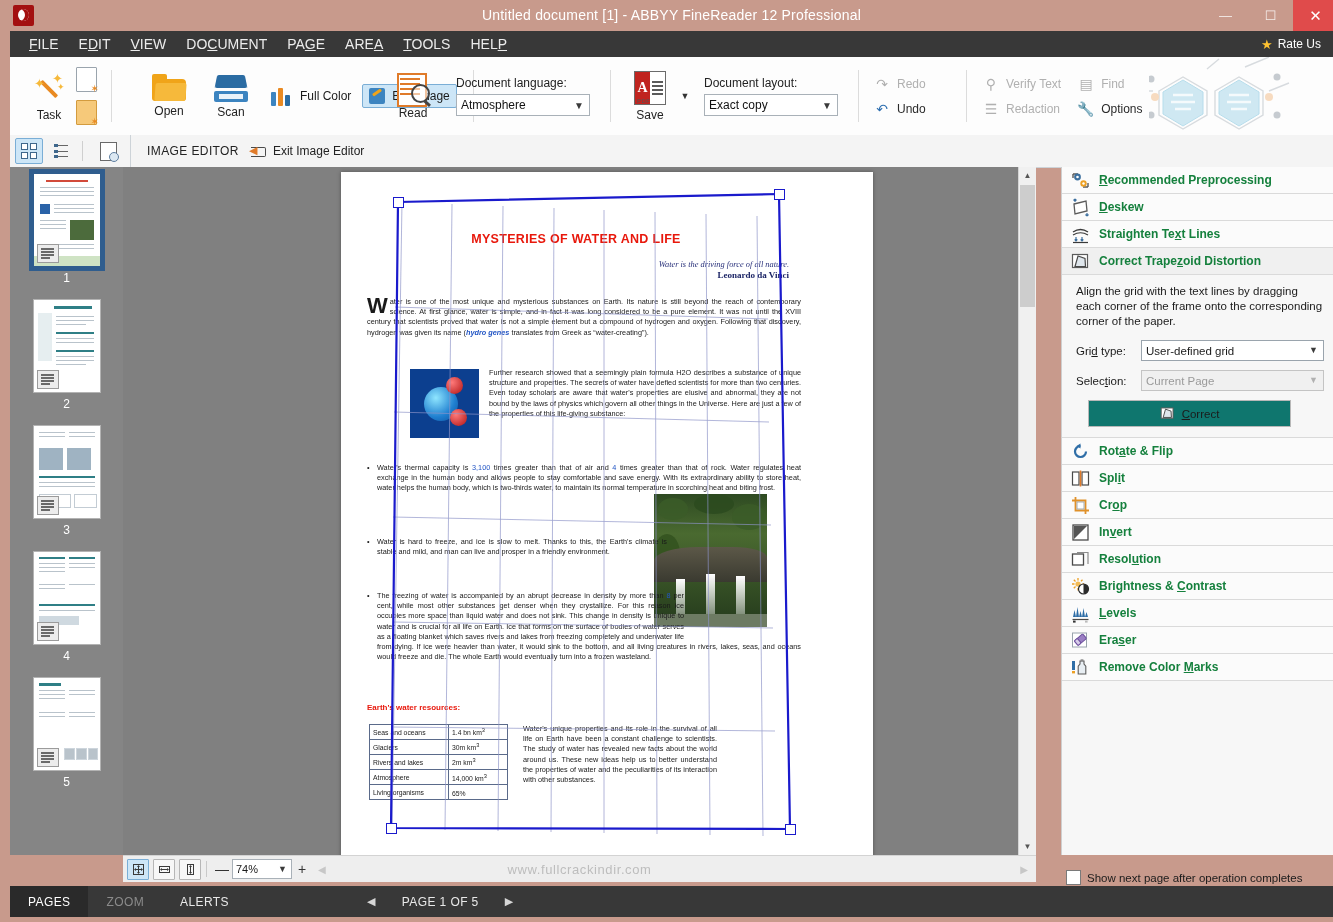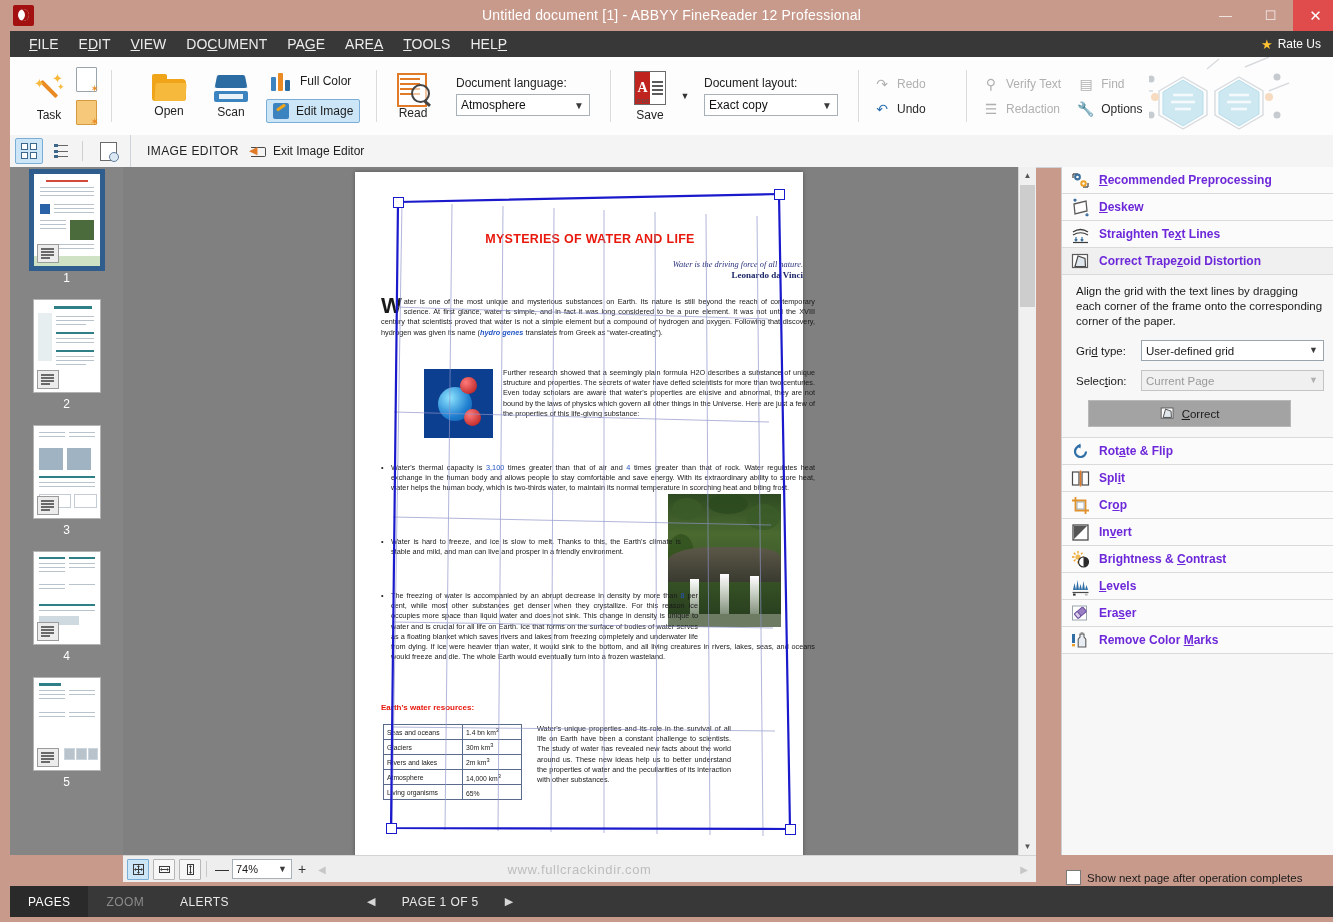--- a/index.html
+++ b/index.html
@@ -123,21 +123,21 @@
   .tpaper{background:#fff;border:1px solid #b3b3b3;position:relative;overflow:hidden;}
   .thumb.sel .tpaper{outline:4px solid #2f5d8e;outline-offset:0px;border-color:#2f5d8e;}
   .tnum{font-size:12px;color:#ffffff;margin-top:4px;margin-bottom:14px;}
   .tline{position:absolute;background:#b9c3cb;}
   .tbadge{position:absolute;left:3px;bottom:3px;width:20px;height:17px;background:#ececec;
     border:1px solid #9b9b9b;}
   .tbadge i{position:absolute;left:3px;height:1.6px;background:#6a6a6a;display:block;}
 
   
   .viewer{position:absolute;left:118px;top:167px;width:913px;height:688px;background:#808080;overflow:hidden;}
-  .paper{position:absolute;left:232px;top:5px;width:448px;height:693px;background:#fff;
+  .paper{position:absolute;left:218px;top:5px;width:532px;height:693px;background:#fff;
     box-shadow:0 0 4px rgba(0,0,0,.35);}
   .docpage{position:absolute;left:0;top:0;width:486px;height:693px;font-family:"Liberation Sans",sans-serif;}
   .doctitle{position:absolute;left:60px;top:60px;width:350px;text-align:center;color:#e8180c;
     font-weight:bold;font-size:12.5px;letter-spacing:.3px;}
   .quote{position:absolute;right:38px;top:88px;text-align:right;font-size:8.4px;color:#28307a;
     font-family:"Liberation Serif",serif;font-style:italic;}
   .quote b{display:block;font-style:normal;font-weight:bold;font-size:9px;margin-top:1px;color:#1c2566;}
   .para{position:absolute;font-size:7.3px;line-height:10.2px;color:#1a1a1a;text-align:justify;}
   .dropcap{float:left;font-size:22px;line-height:17px;font-weight:bold;margin:0 2px 0 0;
     font-family:"Liberation Sans",sans-serif;}
@@ -184,34 +184,34 @@
   .zsel .car{position:absolute;right:4px;top:4px;font-size:9px;color:#3a3a3a;}
   .watermark{position:absolute;left:0;top:0;width:913px;height:26px;display:flex;align-items:center;
     justify-content:center;color:#bdbdbd;font-size:13px;letter-spacing:.6px;pointer-events:none;}
   .hsarrow{margin-left:6px;color:#c7c7c7;font-size:10px;}
 
   
   .rpanel{position:absolute;left:1056px;top:167px;width:272px;height:688px;background:#f7f7f7;
     border-left:1px solid #cfcfcf;overflow:hidden;}
   .tool{height:26px;display:flex;align-items:center;gap:9px;padding:0 8px;
     border-bottom:1px solid #dadada;background:#fbfbfb;cursor:default;}
-  .tool .tn{font-size:12px;font-weight:bold;color:#6d28d9;}
+  .tool .tn{font-size:12px;font-weight:bold;color:#15803d;}
   .tool .tn u{text-decoration:underline;}
   .tool.sel{background:#f0f0f0;}
   .tico{width:20px;height:20px;display:flex;align-items:center;justify-content:center;position:relative;}
   .panelbody{padding:9px 10px 10px 14px;border-bottom:1px solid #dadada;background:#f7f7f7;}
   .hint{font-size:11.5px;line-height:15px;color:#1b1b1b;margin-bottom:11px;}
   .frow{display:flex;align-items:center;gap:7px;margin-bottom:9px;}
   .frow .fl{font-size:11.5px;color:#1b1b1b;width:58px;}
   .fsel{flex:1;height:21px;border:1px solid #9aa4ad;background:#fff;font-size:11.5px;
     display:flex;align-items:center;padding:0 4px;box-sizing:border-box;position:relative;}
   .fsel.dis{background:#f0f0f0;color:#9a9a9a;border-color:#c4c4c4;}
   .fsel .car{position:absolute;right:5px;top:4px;font-size:9px;color:#3a3a3a;}
   .fsel.dis .car{color:#b0b0b0;}
-  .corbtn{margin-left:12px;width:201px;height:25px;border:1px solid #b8b8b8;background:#a3a3a3;
+  .corbtn{margin-left:12px;width:201px;height:25px;border:1px solid #b8b8b8;background:#0f766e;
     display:flex;align-items:center;justify-content:center;gap:7px;font-size:11.5px;cursor:default;}
   .cbrow{position:absolute;left:1061px;bottom:32px;display:flex;align-items:center;gap:6px;font-size:11.5px;}
   .cbox{width:13px;height:13px;border:1px solid #7a7a7a;background:#fff;}
 
   
   .status{position:absolute;left:5px;top:886px;width:1323px;height:31px;background:#383838;
     display:flex;align-items:center;color:#e9e9e9;font-size:12px;letter-spacing:.4px;}
   .stab{height:31px;display:flex;align-items:center;padding:0 18px;cursor:default;}
   .stab.on{background:#2a2a2a;color:#fff;}
   .stab.off{color:#8b8b8b;}
@@ -283,21 +283,21 @@
         <div class="lbl">Open</div>
       </div>
       <div class="ritem">
         <div class="ico ic-scan">
             <i class="lid"></i>
             <i class="base"></i>
             <i class="in"></i>
           </div>
         <div class="lbl">Scan</div>
       </div>
-      <div style="display:flex;flex-direction:column;gap:6px;margin-left:4px;">
+      <div style="display:flex;gap:6px;margin-left:4px;">
         <div style="display:flex;align-items:center;gap:7px;padding:2px 5px;">
           <div class="ic-bars">
             <i style="height:14px;background:#3c84c0;"></i>
               <i style="height:18px;background:#e98a22;"></i>
               <i style="height:11px;background:#2b6ca3;"></i>
           </div>
           <span style="font-size:12px;">Full Color</span>
         </div>
         <div style="display:flex;align-items:center;gap:7px;background:#cde6f7;border:1px solid #7aaed6;padding:3px 6px;border-radius:2px;">
           <div class="ic-brush"></div>
@@ -825,20 +825,29 @@
     <div class="tool">
       <span class="tico">
         <svg width="19" height="19" viewBox="0 0 19 19">
           <rect x="2" y="2" width="15" height="15" fill="#fff" stroke="#4a4a4a" stroke-width="1.3"></rect>
           <path d="M16 3 L3 16 L3 3 Z" fill="#555"></path>
         </svg>
       </span>
       <span class="tn">In<u>v</u>ert</span>
     </div>
 
+    <div class="tool">
+      <span class="tico">
+        <svg width="19" height="19" viewBox="0 0 19 19">
+          <rect x="1.5" y="4" width="11" height="11" fill="#fff" stroke="#4a4a4a" stroke-width="1.3"></rect>
+          <path d="M6 2.5 H17 V14" stroke="#8c8c8c" stroke-width="1.2" fill="none"></path>
+        </svg>
+      </span>
+      <span class="tn">Resol<u>u</u>tion</span>
+    </div>
 
     <div class="tool">
       <span class="tico">
         <svg width="19" height="19" viewBox="0 0 19 19">
           <g stroke="#eda023" stroke-width="1.3">
             <path d="M7 1 V3.5 M7 11 V13.5 M1 7 H3.5 M11.5 7 H13"></path>
             <path d="M2.8 2.8 L4.5 4.5 M10.5 10.5 L11.5 11.5 M2.8 11.2 L4.5 9.5 M10 4.2 L11.5 2.8"></path>
           </g>
           <circle cx="7" cy="7" r="2.6" fill="#f3bb55"></circle>
           <circle cx="12.5" cy="12" r="5" fill="#fff" stroke="#2b2b2b" stroke-width="1.2"></circle>

